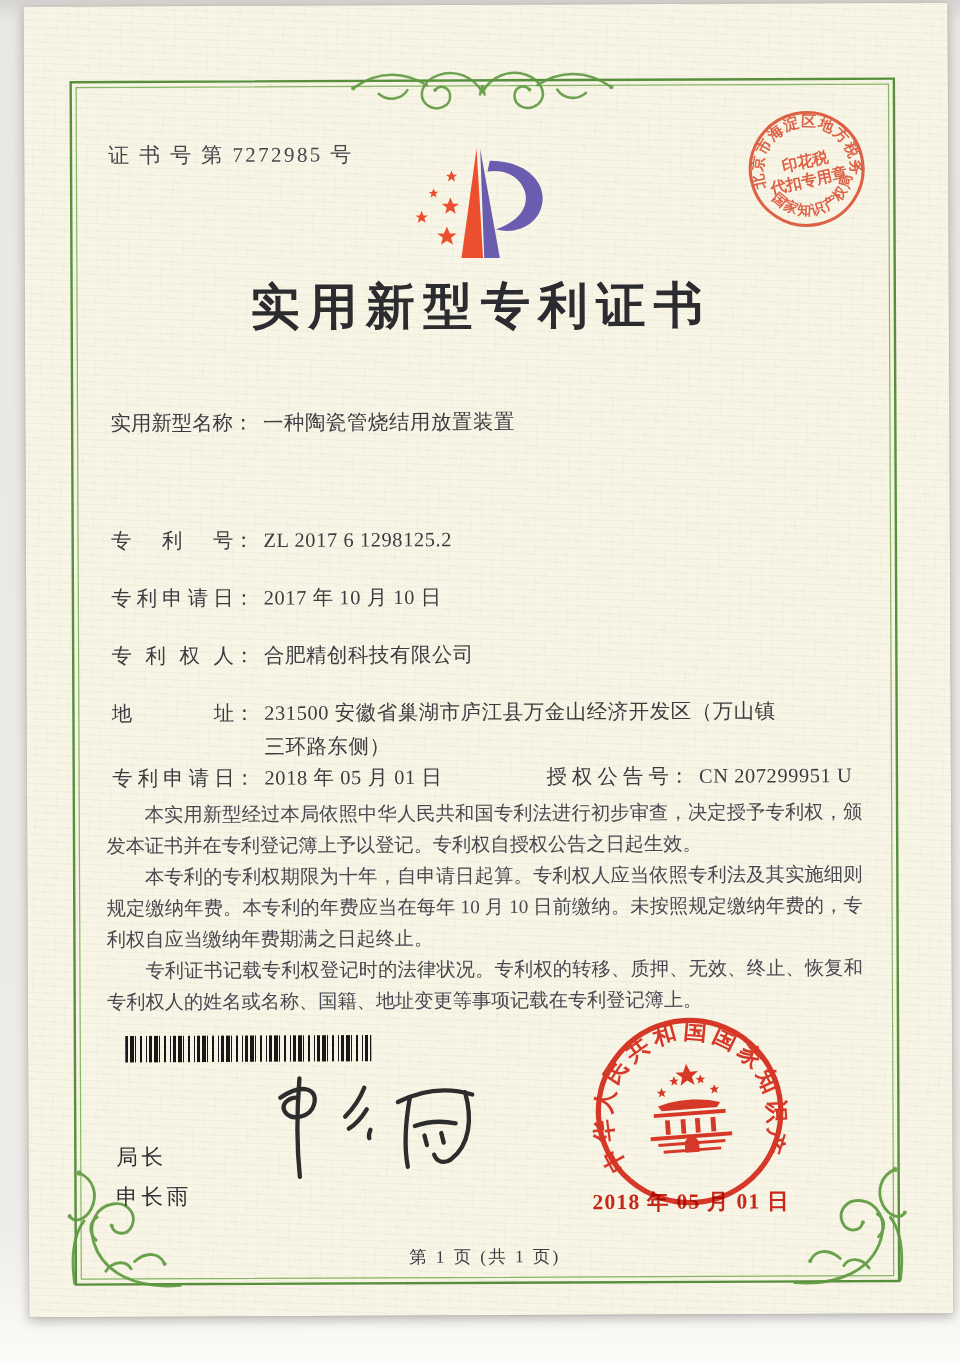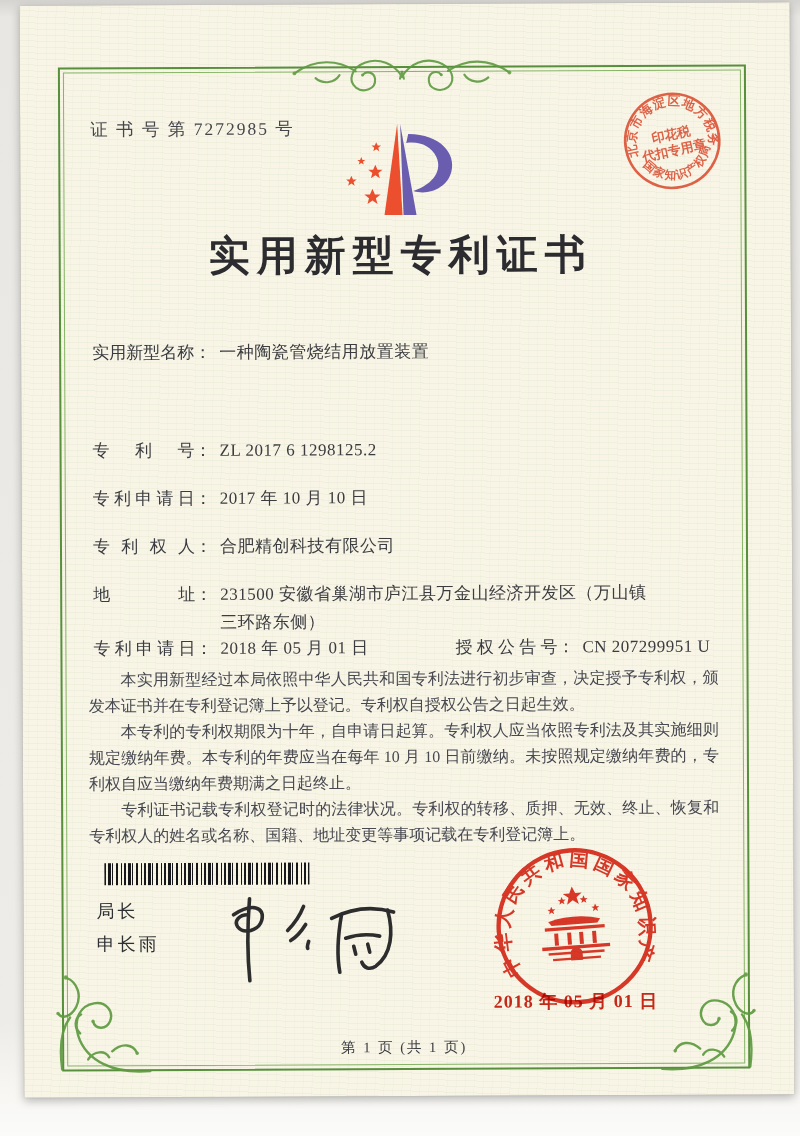--- a/index.html
+++ b/index.html
@@ -45,21 +45,21 @@
 
   .barcode{position:absolute;left:43px;top:796px;width:205px;height:22px;
     background:repeating-linear-gradient(90deg,
       #17171a 0 2px, rgba(0,0,0,0) 2px 4px,
       #17171a 4px 7px, rgba(0,0,0,0) 7px 8px,
       #17171a 8px 9px,  rgba(0,0,0,0) 9px 12px,
       #17171a 12px 14px, rgba(0,0,0,0) 14px 17px,
       #17171a 17px 18px, rgba(0,0,0,0) 18px 20px);
   }
 
-  .officer{position:absolute;left:35px;top:828px;font-size:18px;letter-spacing:3px;line-height:33px;color:#2f3034;}
+  .officer{position:absolute;left:35px;top:881px;font-size:18px;letter-spacing:3px;line-height:33px;color:#2f3034;}
   .signature{position:absolute;left:150px;top:818px;width:200px;height:105px;}
 
   .seal{position:absolute;left:428px;top:776px;width:170px;height:170px;mix-blend-mode:multiply;opacity:.95;}
   .seal-date{position:absolute;left:426px;top:924px;width:176px;text-align:center;
     font-size:18px;font-weight:bold;letter-spacing:1px;color:#cc2b1b;mix-blend-mode:multiply;}
 
   .footer{position:absolute;left:0;top:972px;width:100%;text-align:center;font-size:14.5px;letter-spacing:2px;color:#3c3d42;}
 
   .flourish{position:absolute;width:112px;height:112px;}
   .flourish.bl{left:-14px;top:902px;}

